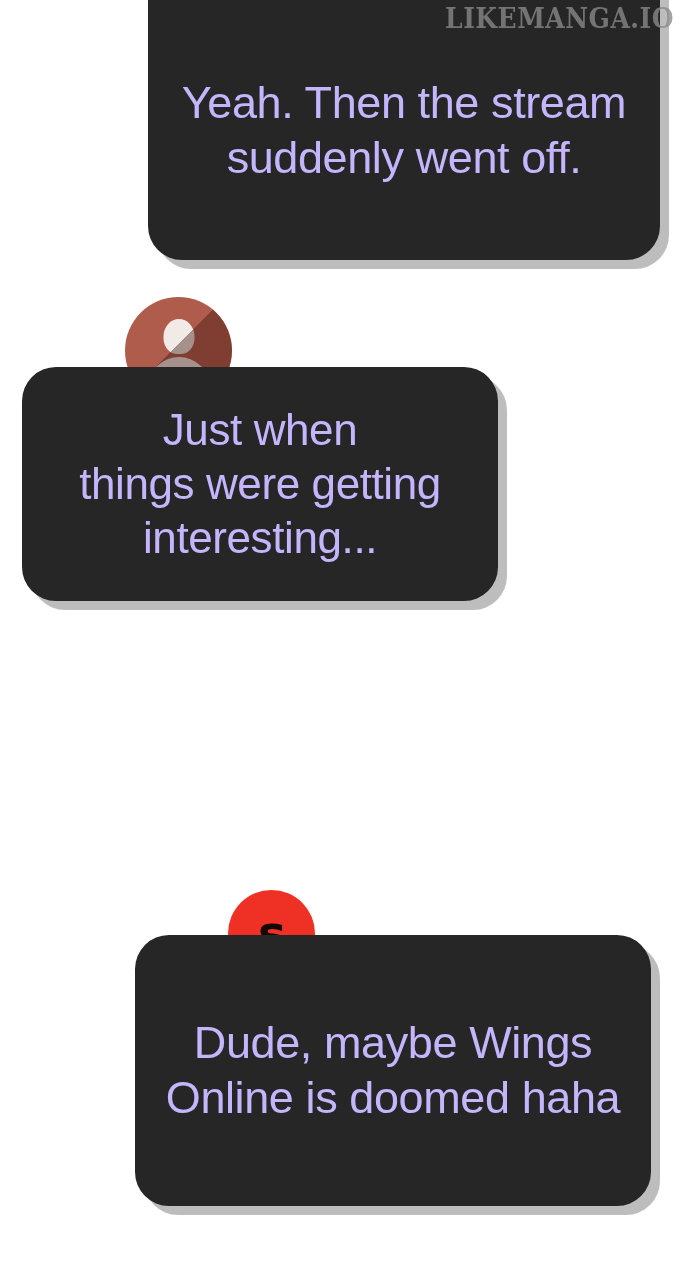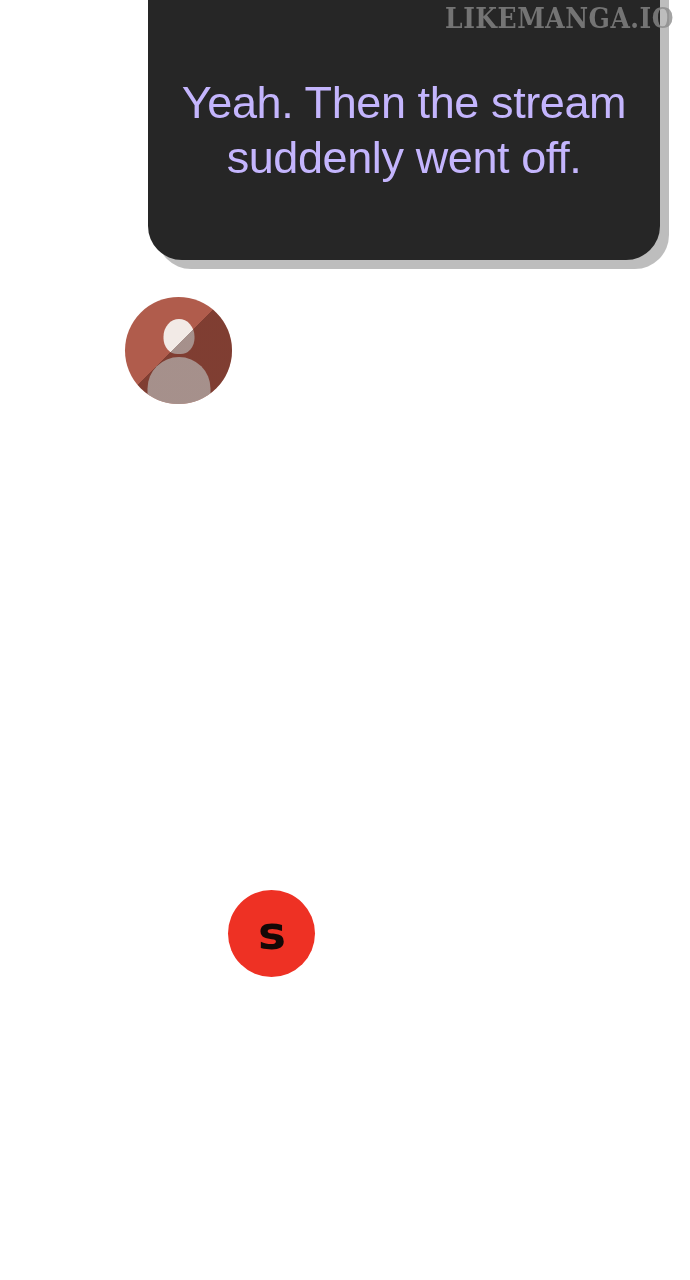--- a/index.html
+++ b/index.html
@@ -193,20 +193,29 @@
 suddenly went off.</div>
   </div>
 
   <div class="avatar" id="avatar-person">
     <div class="person-silhouette">
       <div class="head"></div>
       <div class="body"></div>
     </div>
     <div class="long-shadow"></div>
   </div>
+  <div class="bubble" id="bubble-2">
+    <div class="bubble-text">Just when
+things were getting
+interesting...</div>
+  </div>
 
   <div class="avatar" id="avatar-s">
     <span class="s-letter">s</span>
   </div>
+  <div class="bubble" id="bubble-3">
+    <div class="bubble-text">Dude, maybe Wings
+Online is doomed haha</div>
+  </div>
 
   <div id="watermark">LIKEMANGA.IO</div>
 
 </div>
 
 </body></html>

